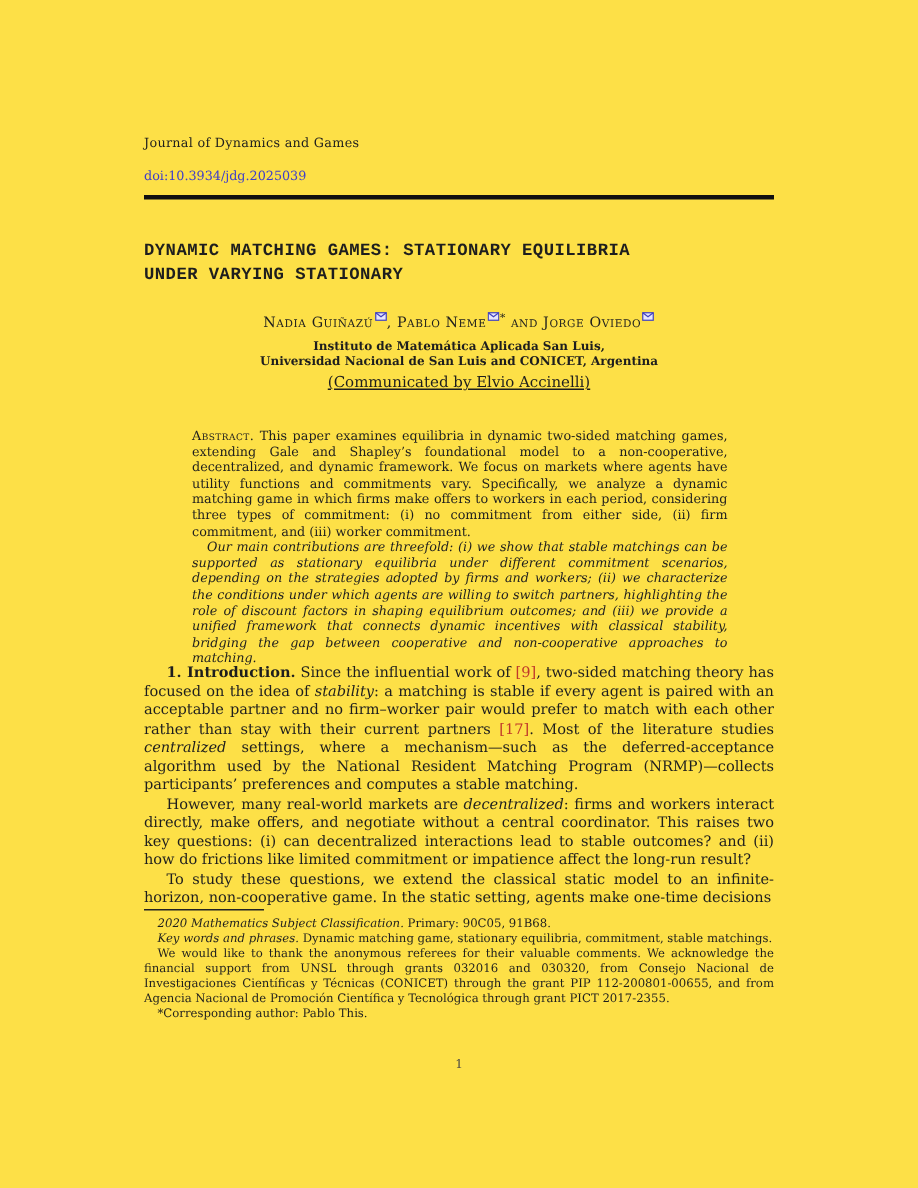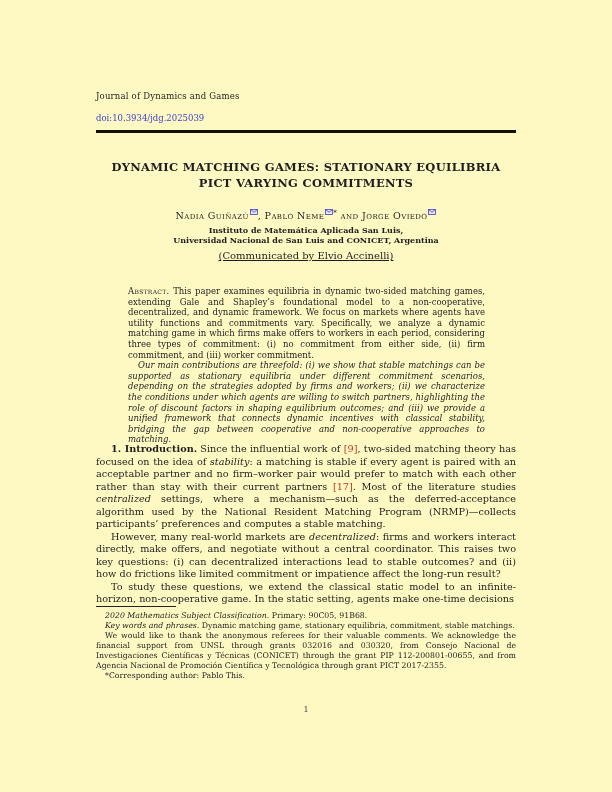--- a/index.html
+++ b/index.html
@@ -1,26 +1,26 @@
 <!DOCTYPE html>
 <html><head>
 <meta charset="utf-8">
 <style>
   html,body { margin:0; padding:0; background:#888; }
   .page {
     position:relative; width:612px; height:792px; margin:0 auto;
-    background:#fef9c3; font-family:"DejaVu Serif", serif; color:#1e1e1e;
+    background:#fde047; font-family:"DejaVu Serif", serif; color:#1e1e1e;
     overflow:hidden;
   }
   .journal-line { position:absolute; left:96px; top:91px; font-size:8.5px; letter-spacing:0.2px; }
   .doi-line { position:absolute; left:96px; top:113px; font-size:8.5px; color:#3d3dcc; }
   .head-rule { position:absolute; left:96px; top:130px; width:420px; height:2.5px; background:#101010; }
   .logo { position:absolute; left:454px; top:83px; width:47px; height:47px; }
-  .title-block { position:absolute; left:96px; top:160px; width:420px; text-align:center;
-    font-weight:bold; font-size:11.5px; line-height:15.5px; letter-spacing:0.3px; }
+  .title-block { position:absolute; left:96px; top:160px; width:420px; 
+    font-weight:bold; font-size:11.5px; line-height:15.5px; letter-spacing:0.3px;font-family:Liberation Mono, monospace; }
   .authors { position:absolute; left:96px; top:206px; width:420px; text-align:center;
     font-size:9.5px; font-variant:small-caps; letter-spacing:0.4px; }
   .mail-icon { display:inline-block; vertical-align:super; margin-left:1px; }
   .author-star { font-variant:normal; font-size:7px; vertical-align:super; }
   .affiliation { position:absolute; left:96px; top:225px; width:420px; text-align:center;
     font-size:8px; line-height:10px;font-weight:bold; }
   .communicated { position:absolute; left:96px; top:250px; width:420px; text-align:center; font-size:10px;text-decoration:underline; }
   .abstract { position:absolute; left:128px; top:286px; width:357px;
     font-size:8.5px; line-height:10.6px; text-align:justify; }
   .abstract p { margin:0; }
@@ -44,21 +44,21 @@
 
 <div class="page">
 
   <div class="journal-line">Journal of Dynamics and Games</div>
   <a class="doi-line">doi:10.3934/jdg.2025039</a>
   <div class="head-rule"></div>
 
 
   <div class="title-block">
     <div>DYNAMIC MATCHING GAMES: STATIONARY EQUILIBRIA</div>
-    <div>PICT VARYING COMMITMENTS</div>
+    <div>UNDER VARYING STATIONARY</div>
   </div>
 
   <div class="authors">
     <span>Nadia Guiñazú</span><span class="mail-icon"><svg width="8" height="6" viewBox="0 0 8 6">
           <rect x="0.5" y="0.5" width="7" height="5" fill="#e6e6fa" stroke="#4040c0" stroke-width="0.8"></rect>
           <path d="M0.5 0.5 L4 3.2 L7.5 0.5" fill="none" stroke="#4040c0" stroke-width="0.8"></path>
         </svg></span><span>, </span><span>Pablo Neme</span><span class="mail-icon"><svg width="8" height="6" viewBox="0 0 8 6">
           <rect x="0.5" y="0.5" width="7" height="5" fill="#e6e6fa" stroke="#4040c0" stroke-width="0.8"></rect>
           <path d="M0.5 0.5 L4 3.2 L7.5 0.5" fill="none" stroke="#4040c0" stroke-width="0.8"></path>
         </svg></span><span class="author-star">*</span><span> and </span><span>Jorge Oviedo</span><span class="mail-icon"><svg width="8" height="6" viewBox="0 0 8 6">

